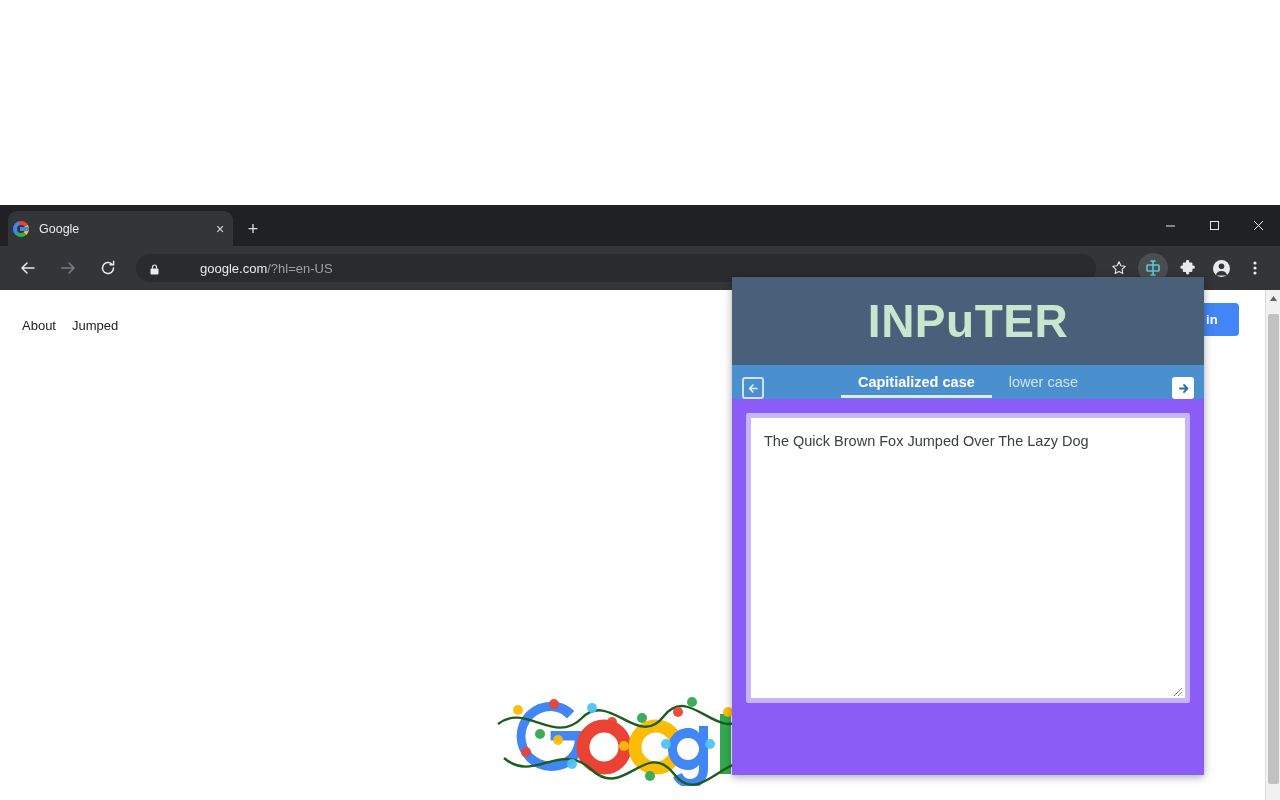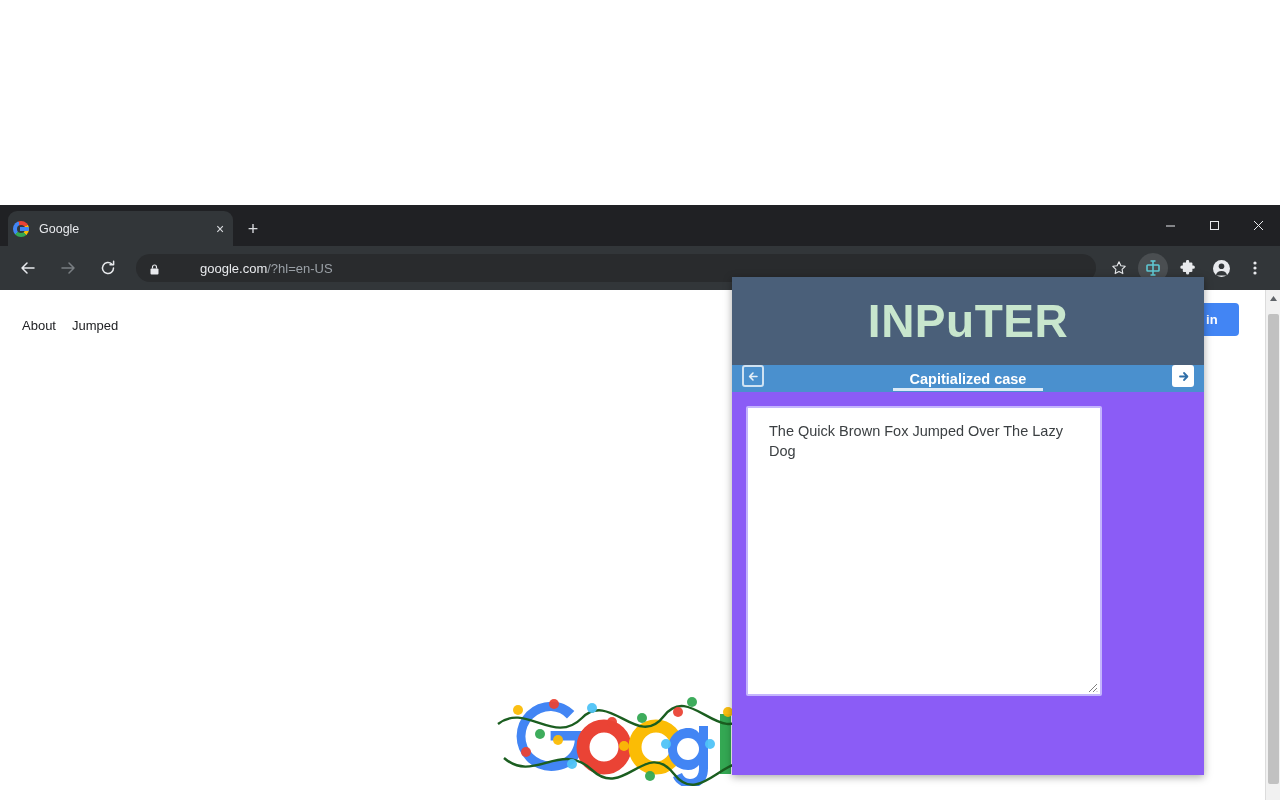--- a/index.html
+++ b/index.html
@@ -155,22 +155,22 @@
   .popup-header {
     height: 88px; width: 100%;
     display: flex; align-items: center; justify-content: center;
     background: #4a5f79;
   }
   .popup-title {
     color: #c8e6cd; font-size: 46px; font-weight: bold; letter-spacing: .5px;
     line-height: 1;
   }
   .tabbar {
-    height: 27px; width: 100%; background: #4a90ce;
-    display: flex; align-items: flex-start; padding: 0 10px;
+    height: 34px; width: 100%; background: #4a90ce;
+    display: flex; align-items: flex-end; padding: 0 10px;
   }
   .arrowbox {
     width: 22px; height: 22px; flex: 0 0 auto;
     display: flex; align-items: center; justify-content: center;
   }
   .arrowbox.outline {
     border: 2px solid #cfe2f2; border-radius: 3px; color: #e6f0f8;
   }
   .arrowbox.filled {
     background: #ffffff; border: 2px solid #ffffff; border-radius: 3px; color: #2f6fa8;
@@ -187,26 +187,26 @@
     font-size: 14.5px; color: #cfe3f3; font-weight: normal;
     white-space: nowrap;
   }
   .ptab.active { color: #ffffff; font-weight: bold; }
   .ptab.active::after {
     content: ""; position: absolute; left: 0; right: 0; bottom: 1px;
     height: 3px; background: #dceaf6;
   }
   .popup-body { padding: 14px 14px 0 14px; }
   .textarea-box {
-    width: 356px; height: 290px;
+    width: 444px; height: 290px;
     background: #ffffff;
-    border: 2px solid #c4b5fd;
+    border: 5px solid #c4b5fd;
     border-radius: 2px;
     position: relative;
-    padding: 14px 14px 0 21px;
+    padding: 14px 14px 0 13px;
   }
   .textarea-text {
     font-size: 14.5px; color: #3c4043; line-height: 1.35;
     white-space: pre-wrap;
   }
   .resize-grip {
     position: absolute; right: 2px; bottom: 2px; width: 13px; height: 13px;
   }
 </style>
 </head>
@@ -378,20 +378,21 @@
 
     <div class="tabbar">
       <div class="arrowbox outline">
         <svg width="13" height="13" viewBox="0 0 13 13">
             <path d="M10 6.5H3M6 3L2.6 6.5 6 10" fill="none" stroke="#e6f0f8" stroke-width="1.6" stroke-linecap="round" stroke-linejoin="round"></path>
           </svg>
       </div>
 
       <div class="tabs">
         <div class="ptab active">Capitialized case</div>
+        <div class="ptab">lower case</div>
       </div>
 
       <div class="arrowbox filled">
         <svg width="13" height="13" viewBox="0 0 13 13">
             <path d="M3 6.5h7M7 3l3.4 3.5L7 10" fill="none" stroke="#2f6fa8" stroke-width="1.8" stroke-linecap="round" stroke-linejoin="round"></path>
           </svg>
       </div>
     </div>
 
     <div class="popup-body">

